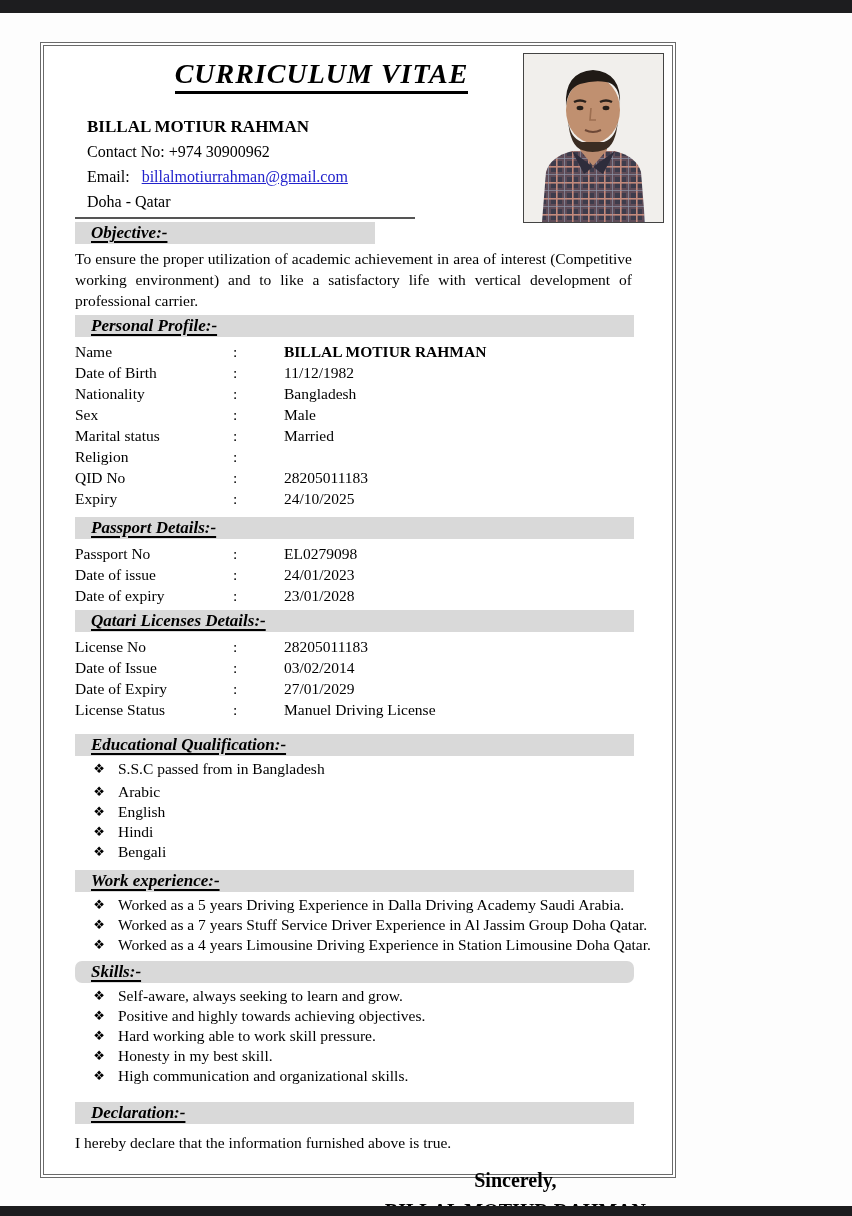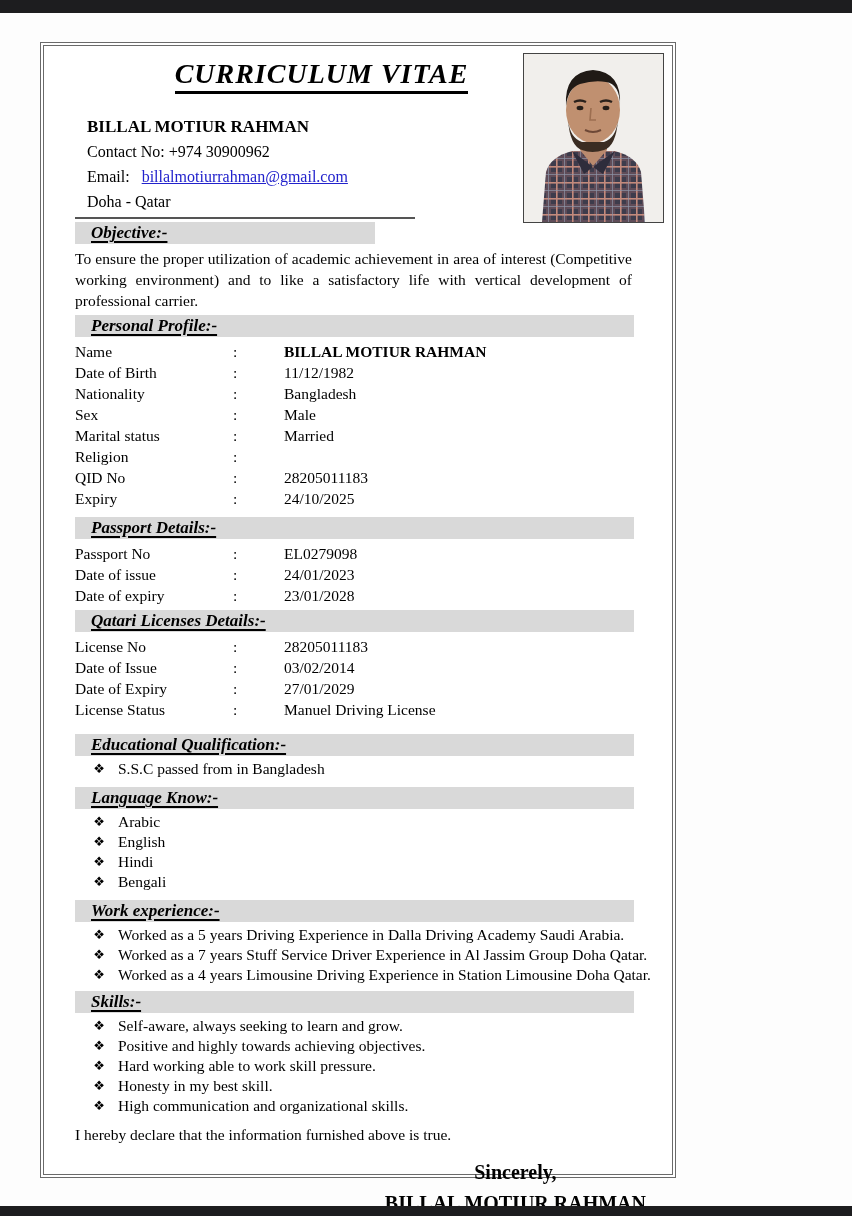--- a/index.html
+++ b/index.html
@@ -64,21 +64,21 @@
 
   
   .blist { margin-top:3px; font-size:15.5px; }
   .blist-item { display:flex; line-height:20px; }
   .bullet {
     width:43px; flex:0 0 auto; text-align:right; padding-right:13px;
     box-sizing:border-box; font-family:"DejaVu Sans",sans-serif; font-size:13px;
   }
   .blist-item .item-text { flex:1; }
 
-  .mt4 { margin-top:4px; } .mt6 { margin-top:6px; } .mt8 { margin-top:8px; }
+  .mt4 { margin-top:4px; } .mt6 { margin-top:6px;border-radius:7px; } .mt8 { margin-top:8px; }
   .mt14 { margin-top:14px; } .mt16 { margin-top:16px; }
 
   .closing-block {
     width:max-content; margin-left:auto; margin-right:18px; margin-top:12px;
     text-align:center; font-weight:bold; font-size:20px; line-height:31px;
   }
 </style>
 </head>
 <body>
 
@@ -250,23 +250,20 @@
     <span class="heading-text">Educational Qualification:-</span>
   </div>
   <div class="blist">
 
       <div class="blist-item">
         <span class="bullet">❖</span>
         <span class="item-text">S.S.C  passed from in Bangladesh</span>
       </div>
     </div>
 
-  <div class="section-bar mt8">
-    <span class="heading-text">Language Know:-</span>
-  </div>
   <div class="blist">
 
       <div class="blist-item">
         <span class="bullet">❖</span>
         <span class="item-text">Arabic</span>
       </div>
 
       <div class="blist-item">
         <span class="bullet">❖</span>
         <span class="item-text">English</span>
@@ -328,20 +325,23 @@
         <span class="bullet">❖</span>
         <span class="item-text">Honesty in my best skill.</span>
       </div>
 
       <div class="blist-item">
         <span class="bullet">❖</span>
         <span class="item-text">High communication and organizational skills.</span>
       </div>
     </div>
 
+  <div class="section-bar mt16">
+    <span class="heading-text">Declaration:-</span>
+  </div>
   <div class="para mt8" style="text-align:left;">I hereby declare that the information furnished above is true.</div>
 
   <div class="closing-block">
     <div>Sincerely,</div>
     <div>BILLAL MOTIUR RAHMAN</div>
   </div>
 
 </div>
 
 <div class="frame-bar bottom"></div>

